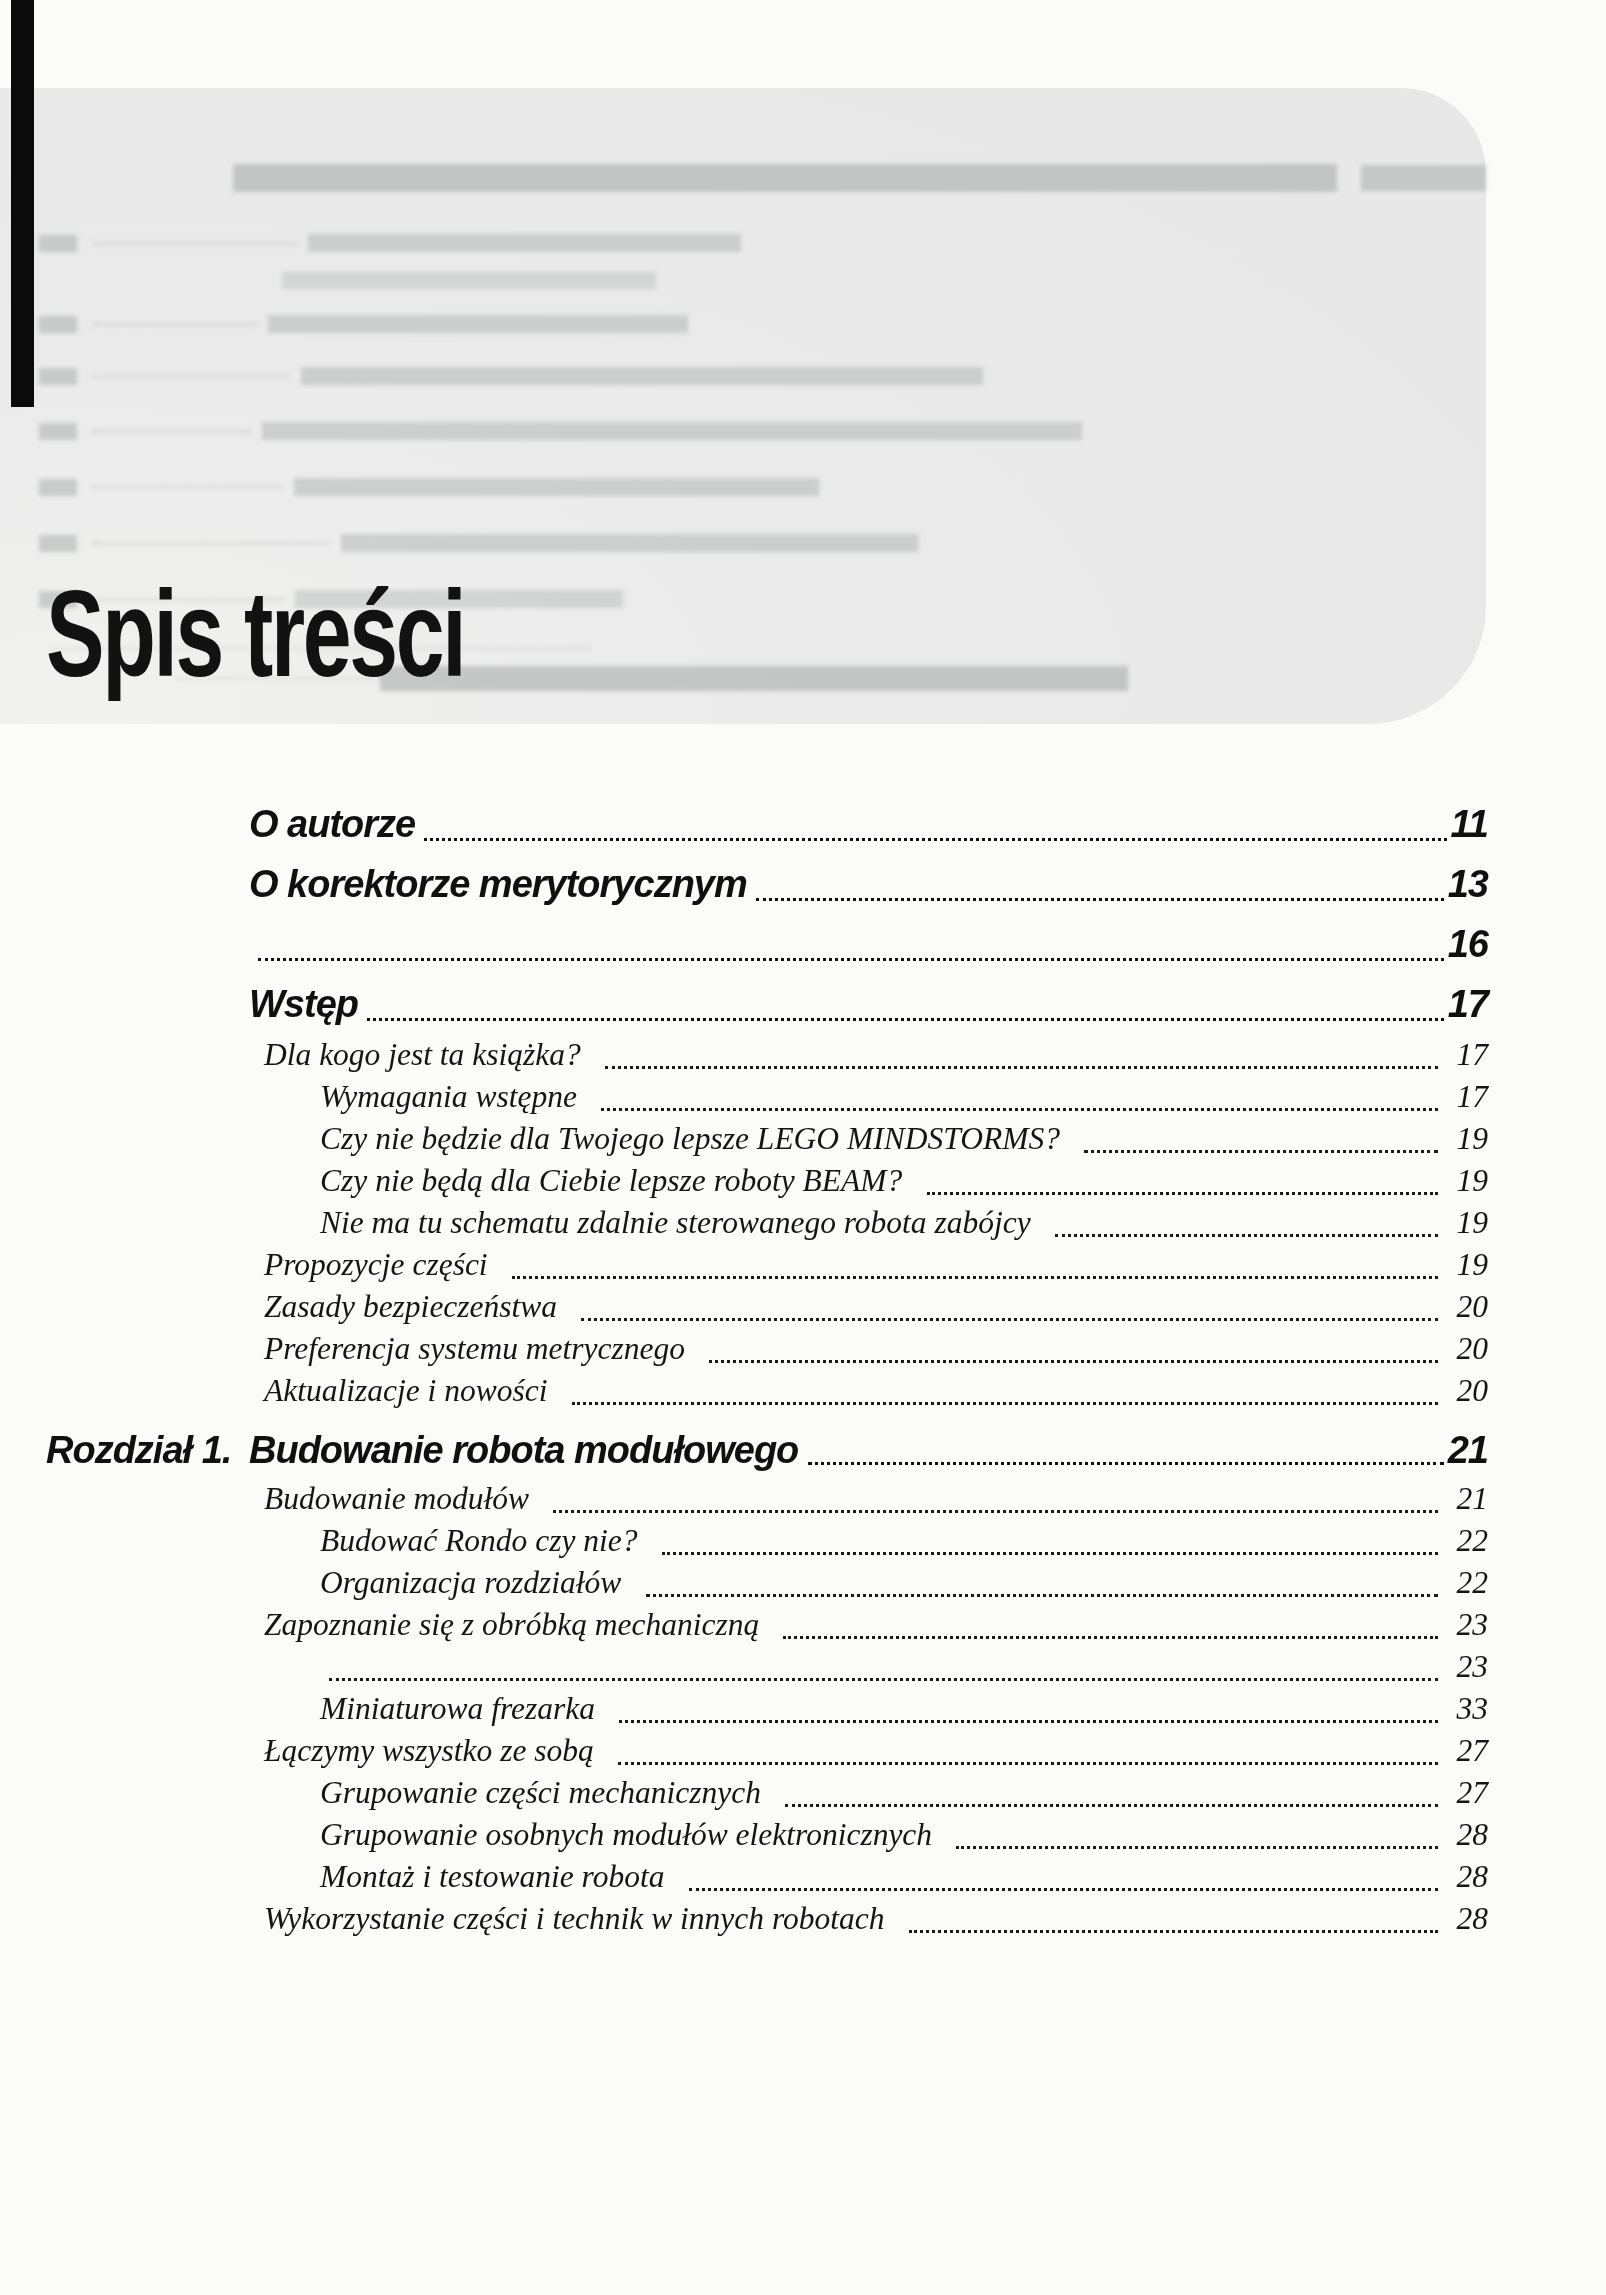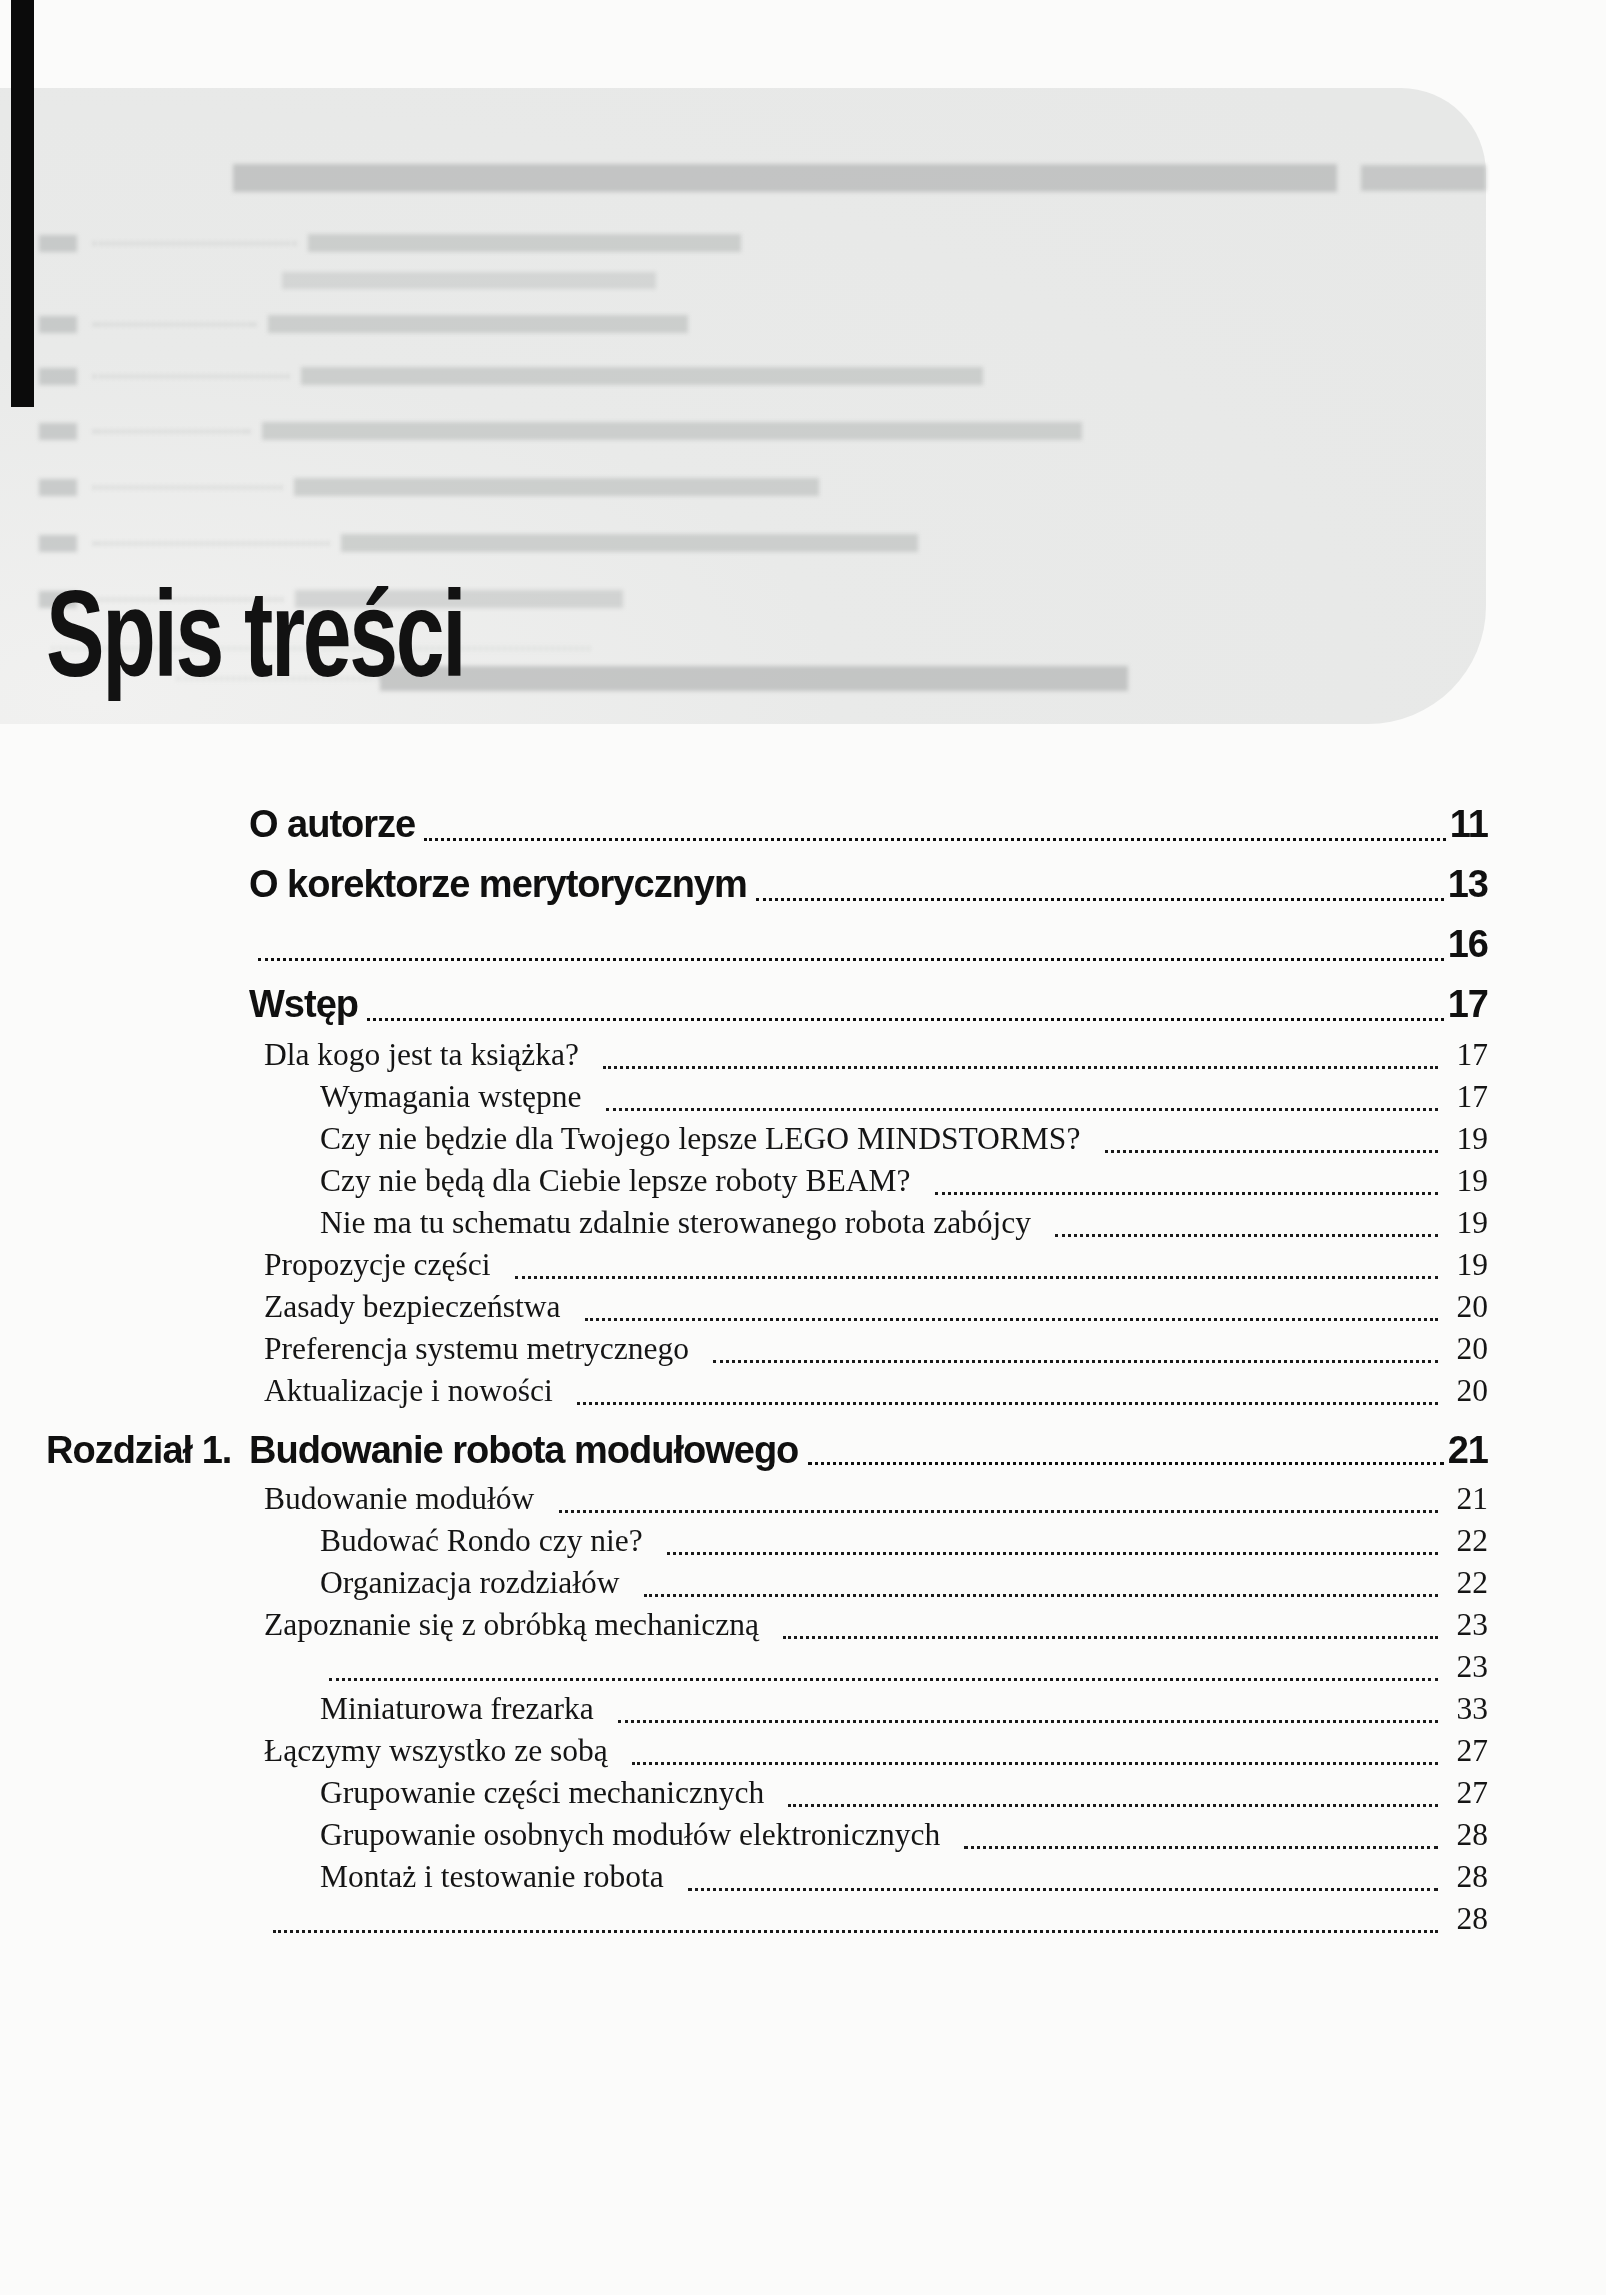--- a/index.html
+++ b/index.html
@@ -55,21 +55,21 @@
     font:bold 122px/1 "Liberation Sans",sans-serif;
     letter-spacing:-3.3px;color:#121212;
     transform:scaleX(0.72);transform-origin:0 0;
     white-space:nowrap;
   }
 
   
   #toc{
     position:absolute;left:46px;right:119px;top:794px;
   }
-  .row{display:flex;align-items:flex-start;}
+  .row{display:flex;align-items:flex-start;font-style:italic;}
   .labelcol{flex:0 0 203px;white-space:nowrap;}
   .row.l2 .labelcol{flex-basis:259px;}
   .entry{flex:none;white-space:nowrap;}
   .pagenum{flex:none;white-space:nowrap;}
 
   .row.front,.row.chapter{
     font-family:"Liberation Sans",sans-serif;
     font-weight:bold;font-size:38px;line-height:60px;
     letter-spacing:-1px;color:#101010;
   }
@@ -287,17 +287,18 @@
       <span class="pagenum">28</span>
     </div>
     <div class="row l2">
       <span class="labelcol"></span>
       <span class="entry">Montaż i testowanie robota</span>
       <span class="dots"></span>
       <span class="pagenum">28</span>
     </div>
     <div class="row l1">
       <span class="labelcol"></span>
+      <span class="entry">Wykorzystanie części i technik w innych robotach</span>
       <span class="dots"></span>
       <span class="pagenum">28</span>
     </div>
   </div>
 
 
 </body></html>

